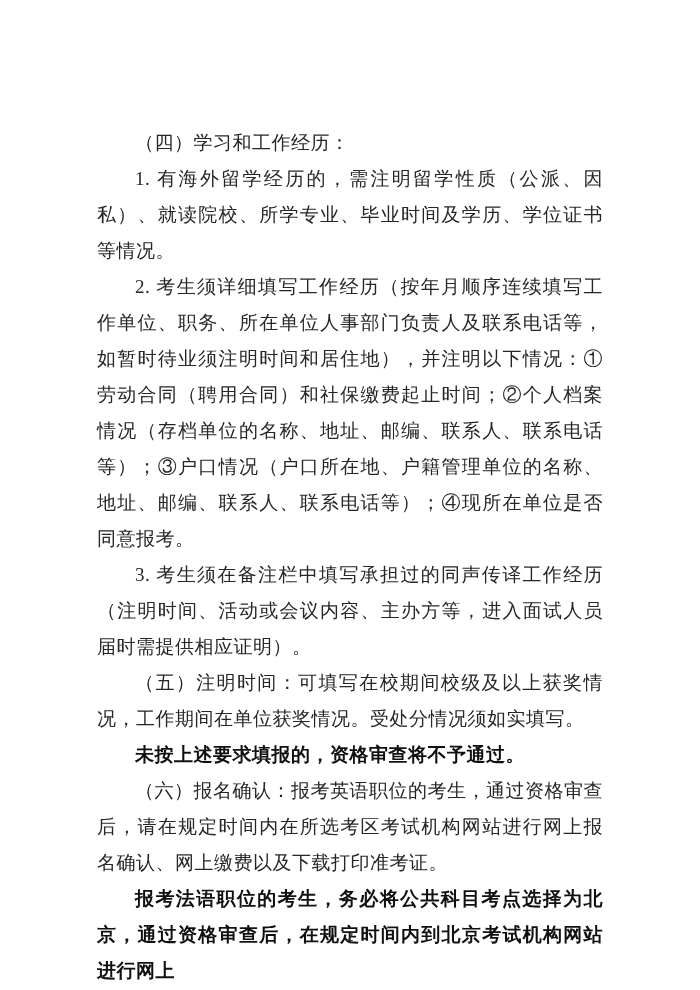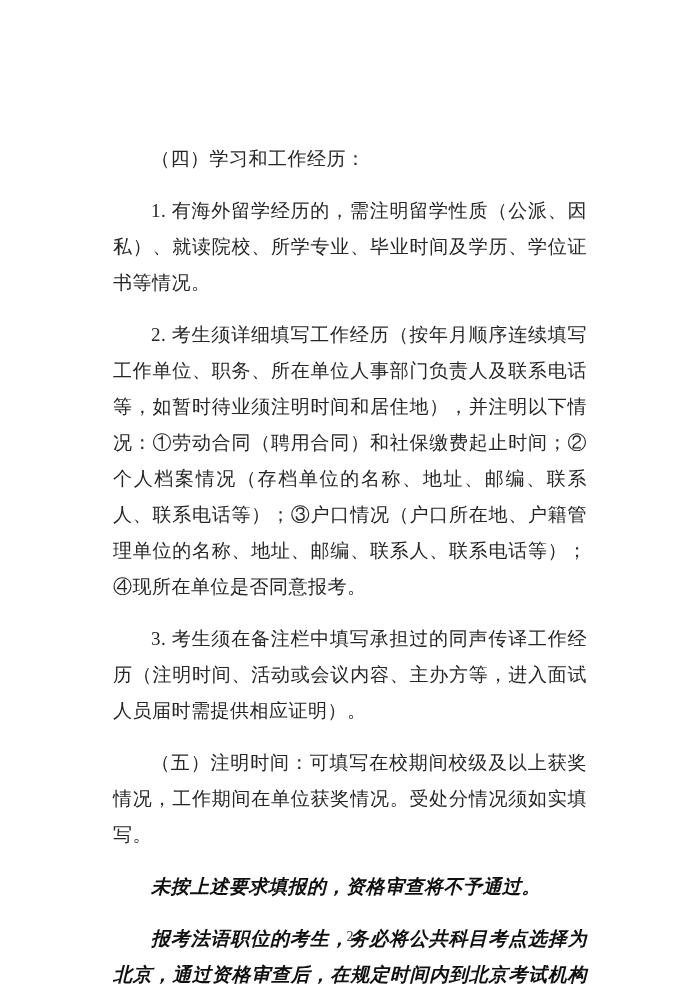--- a/index.html
+++ b/index.html
@@ -15,34 +15,33 @@
     overflow: hidden;
     font-family: "Liberation Serif", "DejaVu Serif", serif;
   }
   .text-block {
     position: absolute;
     left: 97px;
     top: 125px;
     width: 506px;
   }
   .text-block p {
-    margin: 16px;
+    margin: 0;
     padding: 0;
     font-size: 19px;
     line-height: 36px;
     letter-spacing: 0.5px;
     text-align: justify;
     text-indent: 2em;
     color: #262626;
     font-weight: 400;
   }
   .text-block p.bold {
     font-weight: 700;
     color: #101010;
-    font-style: italic;
   }
   .page-number {
     position: absolute;
     top: 927px;
     left: 0;
     width: 100%;
     text-align: center;
     font-size: 14px;
     line-height: 20px;
     color: #333333;
@@ -53,17 +52,18 @@
 <body>
 
 <div class="page">
   <div class="text-block">
     <p>（四）学习和工作经历：</p>
     <p>1. 有海外留学经历的，需注明留学性质（公派、因私）、就读院校、所学专业、毕业时间及学历、学位证书等情况。</p>
     <p>2. 考生须详细填写工作经历（按年月顺序连续填写工作单位、职务、所在单位人事部门负责人及联系电话等，如暂时待业须注明时间和居住地），并注明以下情况：①劳动合同（聘用合同）和社保缴费起止时间；②个人档案情况（存档单位的名称、地址、邮编、联系人、联系电话等）；③户口情况（户口所在地、户籍管理单位的名称、地址、邮编、联系人、联系电话等）；④现所在单位是否同意报考。</p>
     <p>3. 考生须在备注栏中填写承担过的同声传译工作经历（注明时间、活动或会议内容、主办方等，进入面试人员届时需提供相应证明）。</p>
     <p>（五）注明时间：可填写在校期间校级及以上获奖情况，工作期间在单位获奖情况。受处分情况须如实填写。</p>
     <p class="bold">未按上述要求填报的，资格审查将不予通过。</p>
+    <p>（六）报名确认：报考英语职位的考生，通过资格审查后，请在规定时间内在所选考区考试机构网站进行网上报名确认、网上缴费以及下载打印准考证。</p>
     <p class="bold">报考法语职位的考生，务必将公共科目考点选择为北京，通过资格审查后，在规定时间内到北京考试机构网站进行网上</p>
   </div>
 
   <div class="page-number">2</div>
 </div>
 
 </body></html>

